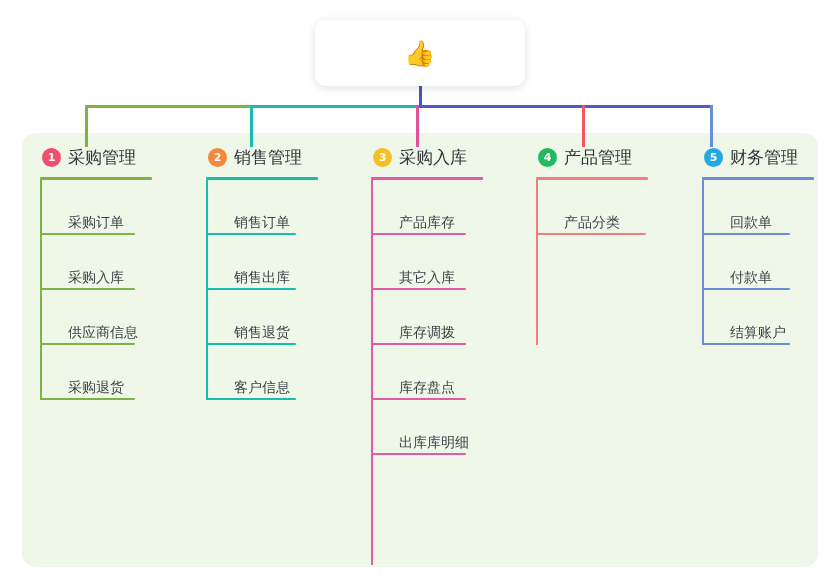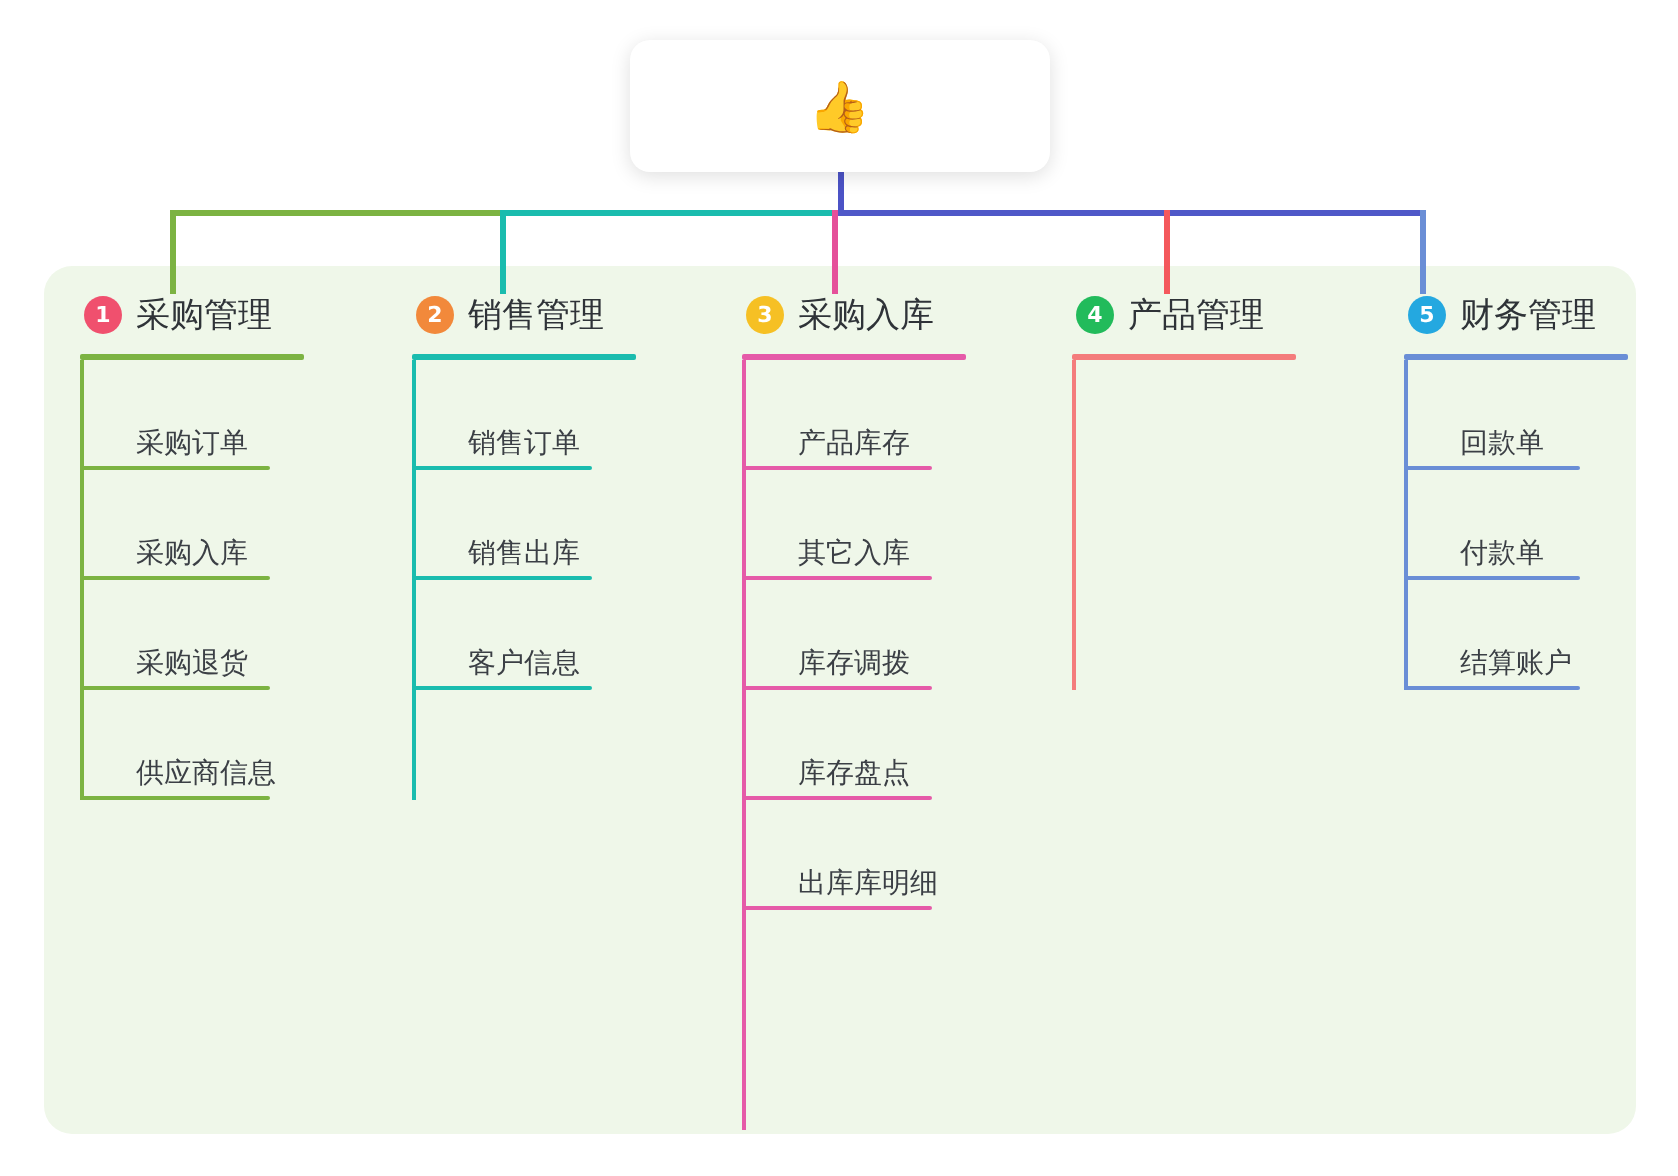--- a/index.html
+++ b/index.html
@@ -173,25 +173,25 @@
           <div class="leaf-spine" style="background: rgb(124, 179, 66); height: 220px;"></div>
           <div class="leaf">
             <span class="leaf-label">采购订单</span>
             <div class="leaf-rule" style="background: rgb(124, 179, 66); width: 95px;"></div>
           </div>
           <div class="leaf">
             <span class="leaf-label">采购入库</span>
             <div class="leaf-rule" style="background: rgb(124, 179, 66); width: 95px;"></div>
           </div>
           <div class="leaf">
+            <span class="leaf-label">供应商信息</span>
+            <div class="leaf-rule" style="background: rgb(124, 179, 66); width: 95px;"></div>
+          </div>
+          <div class="leaf">
             <span class="leaf-label">采购退货</span>
-            <div class="leaf-rule" style="background: rgb(124, 179, 66); width: 95px;"></div>
-          </div>
-          <div class="leaf">
-            <span class="leaf-label">供应商信息</span>
             <div class="leaf-rule" style="background: rgb(124, 179, 66); width: 95px;"></div>
           </div>
         </div>
       </div>
       <div class="column" style="left: 206px; width: 150px;">
         <div class="col-head">
           <span class="badge" style="background: rgb(242, 137, 59);">2</span>
           <span class="col-title">销售管理</span>
         </div>
         <div class="col-rule" style="background: rgb(26, 188, 174); width: 112px;"></div>
@@ -199,20 +199,24 @@
           <div class="leaf-spine" style="background: rgb(26, 188, 174); height: 220px;"></div>
           <div class="leaf">
             <span class="leaf-label">销售订单</span>
             <div class="leaf-rule" style="background: rgb(26, 188, 174); width: 90px;"></div>
           </div>
           <div class="leaf">
             <span class="leaf-label">销售出库</span>
             <div class="leaf-rule" style="background: rgb(26, 188, 174); width: 90px;"></div>
           </div>
           <div class="leaf">
+            <span class="leaf-label">销售退货</span>
+            <div class="leaf-rule" style="background: rgb(26, 188, 174); width: 90px;"></div>
+          </div>
+          <div class="leaf">
             <span class="leaf-label">客户信息</span>
             <div class="leaf-rule" style="background: rgb(26, 188, 174); width: 90px;"></div>
           </div>
         </div>
       </div>
       <div class="column" style="left: 371px; width: 150px;">
         <div class="col-head">
           <span class="badge" style="background: rgb(246, 192, 36);">3</span>
           <span class="col-title">采购入库</span>
         </div>
@@ -242,20 +246,24 @@
         </div>
       </div>
       <div class="column" style="left: 536px; width: 155px;">
         <div class="col-head">
           <span class="badge" style="background: rgb(34, 187, 91);">4</span>
           <span class="col-title">产品管理</span>
         </div>
         <div class="col-rule" style="background: rgb(244, 124, 124); width: 112px;"></div>
         <div class="leaves">
           <div class="leaf-spine" style="background: rgb(244, 124, 124); height: 165px;"></div>
+          <div class="leaf">
+            <span class="leaf-label">产品分类</span>
+            <div class="leaf-rule" style="background: rgb(244, 124, 124); width: 110px;"></div>
+          </div>
         </div>
       </div>
       <div class="column" style="left: 702px; width: 150px;">
         <div class="col-head">
           <span class="badge" style="background: rgb(36, 168, 224);">5</span>
           <span class="col-title">财务管理</span>
         </div>
         <div class="col-rule" style="background: rgb(106, 142, 214); width: 112px;"></div>
         <div class="leaves">
           <div class="leaf-spine" style="background: rgb(106, 142, 214); height: 165px;"></div>

